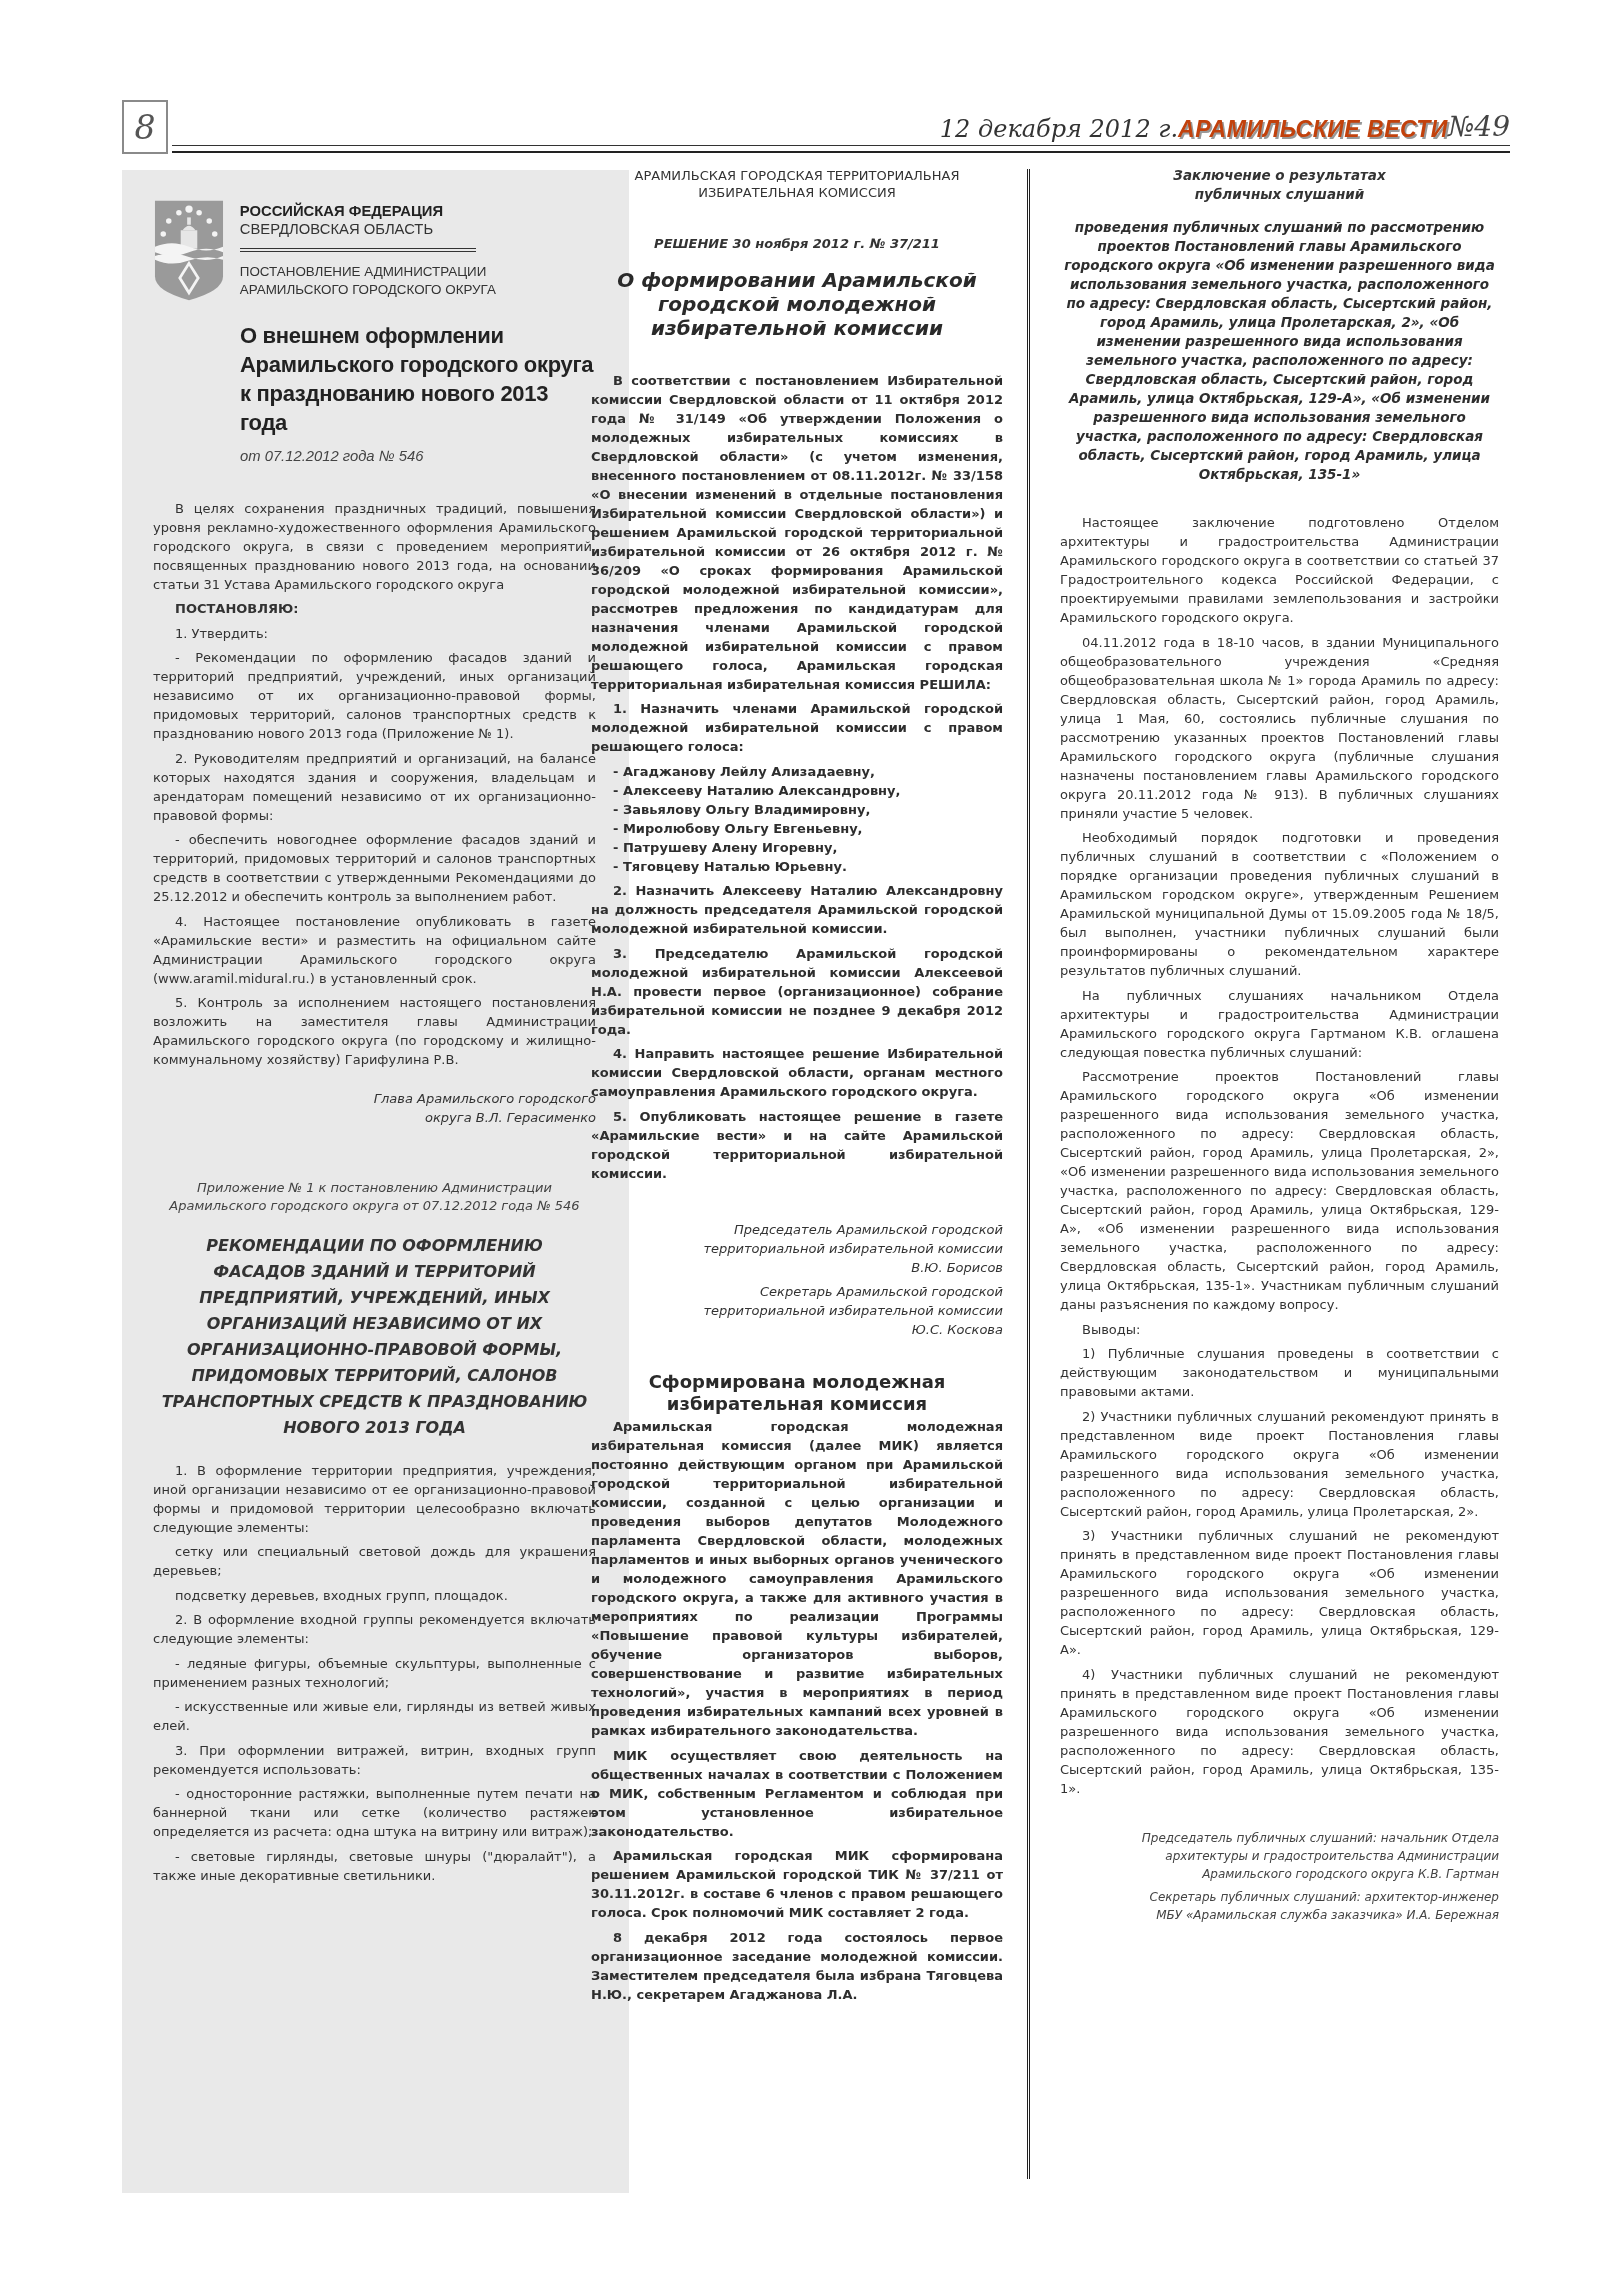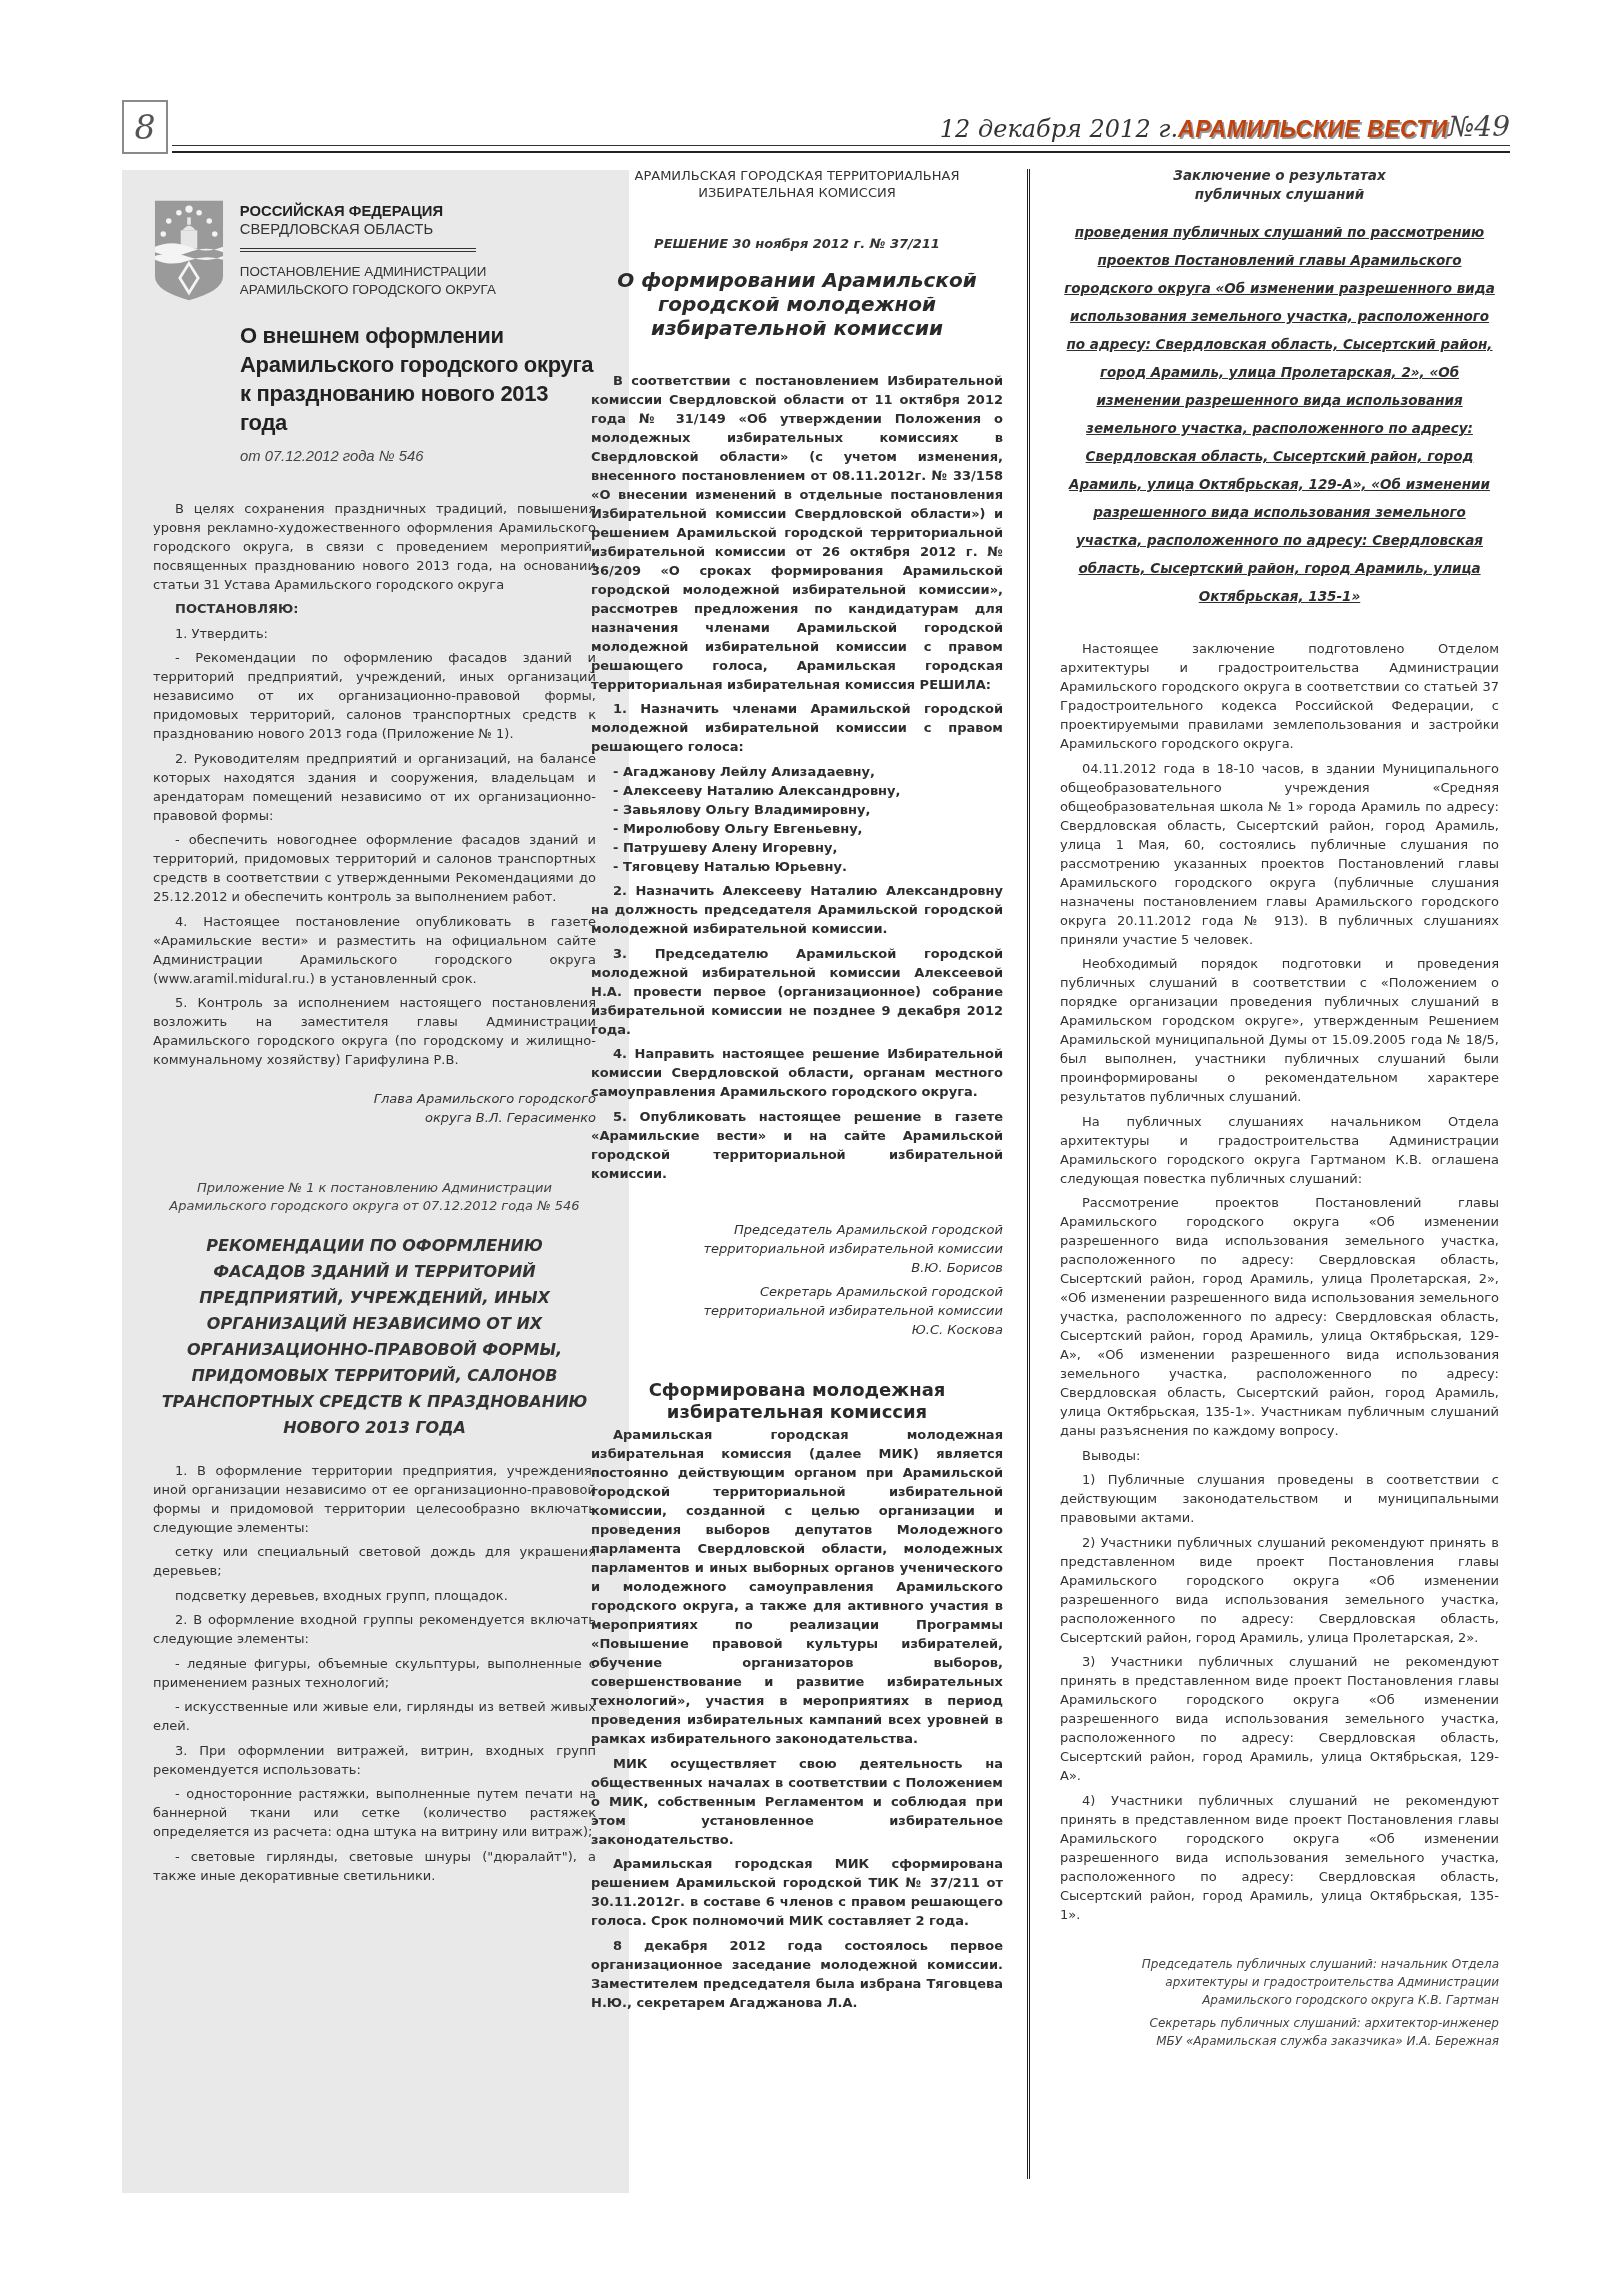--- a/index.html
+++ b/index.html
@@ -36,28 +36,28 @@
   .mid-col { position:absolute; left:591px; top:168px; width:412px; }
   .mid-col .txt { font-weight:bold; color:#2e2e2e; }
   .commission { text-align:center; font-size:13px; line-height:16.6px; color:#333; }
   .resh { text-align:center; font-style:italic; font-weight:bold; font-size:13px; margin-top:35px; color:#333; }
   .mid-title { text-align:center; font-style:italic; font-weight:bold; font-size:20px; line-height:24px; color:#2a2a2a; margin-top:16.6px; }
   .mid-body { margin-top:31px; }
   .names { list-style:none; margin:0 0 5.5px 22px; padding:0; }
   .names li { margin:0; }
   .mid-sig { font-style:italic; text-align:right; font-size:13px; line-height:19px; color:#333; margin-top:37px; font-weight:normal; }
   .mid-sig div { margin-bottom:5.5px; }
-  .mid-h2 { text-align:center; font-weight:bold; font-size:18px; line-height:22px; color:#2a2a2a; margin-top:40px; margin-bottom:1.8px; }
+  .mid-h2 { text-align:center; font-weight:bold; font-size:18px; line-height:22px; color:#2a2a2a; margin-top:32px; margin-bottom:1.8px; }
 
   .divider { position:absolute; left:1027px; top:169px; width:2.8px; height:2010px; border-left:1.4px solid #222; border-right:1.4px solid #222; box-sizing:border-box; }
 
   
   .right-col { position:absolute; left:1060px; top:166px; width:439px; }
   .r-title { text-align:center; font-style:italic; font-weight:bold; font-size:13.5px; line-height:18.5px; color:#333; }
-  .r-subtitle { text-align:center; font-style:italic; font-weight:bold; font-size:13.5px; line-height:28px; color:#2e2e2e; margin-top:14.8px;text-decoration:underline; }
+  .r-subtitle { text-align:center; font-style:italic; font-weight:bold; font-size:13.5px; line-height:19px; color:#2e2e2e; margin-top:14.8px; }
   .r-body { margin-top:29.5px; }
   .r-sig { font-style:italic; text-align:right; font-size:12px; line-height:18px; color:#444; margin-top:31px; }
   .r-sig div { margin-bottom:5.5px; }
 </style>
 </head>
 <body>
 
 <div class="page-num">8</div>
 <div class="hdr-rule"></div>
 <div class="hdr-right">

